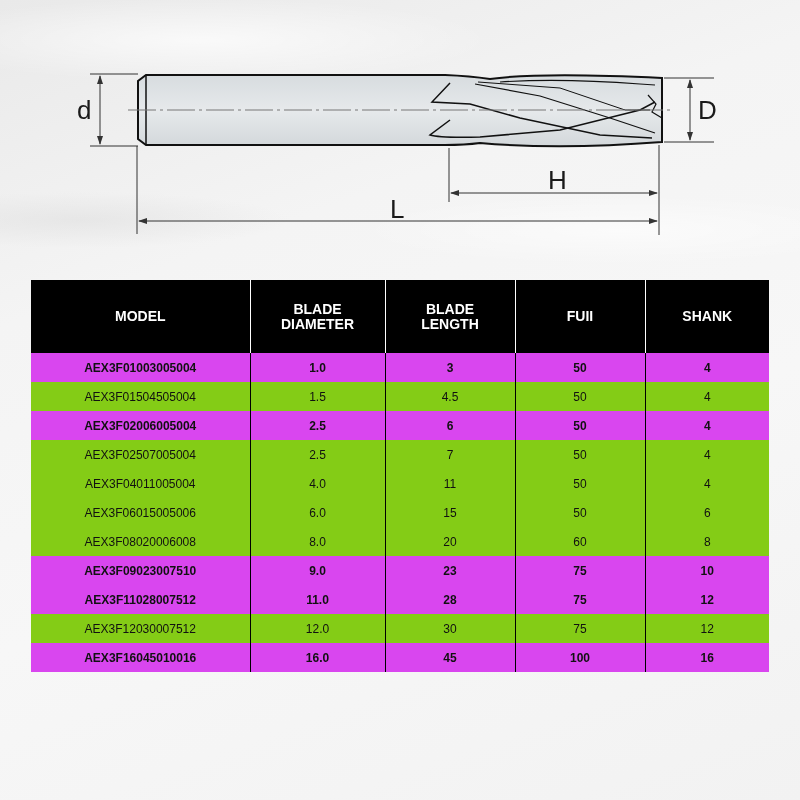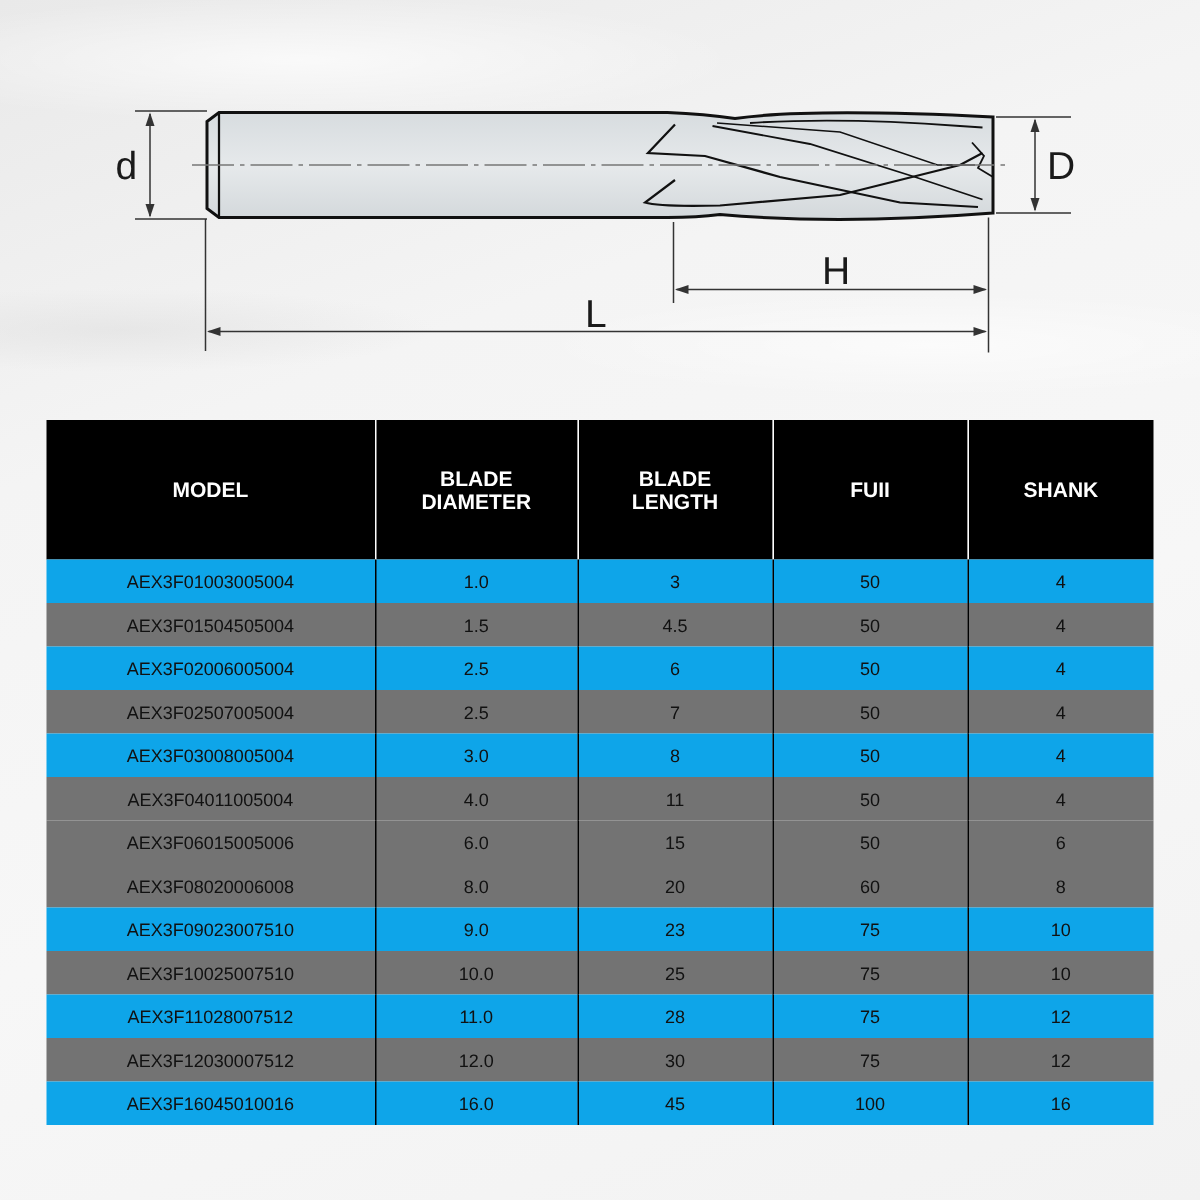--- a/index.html
+++ b/index.html
@@ -19,31 +19,31 @@
   .dim-label {
     position:absolute; font-size:26px; color:#1a1a1a; line-height:1;
     font-family: "Liberation Sans", sans-serif;
   }
   table.spec {
     position:absolute; left:31px; top:280px; width:738px;
     border-collapse:collapse; table-layout:fixed;
   }
   table.spec th {
     background:#000; color:#fff; font-weight:bold; font-size:14px;
-    height:61px; line-height:15px; padding:16px; text-align:center;
+    height:61px; line-height:15px; padding:6px; text-align:center;
     border-left:1px solid #fff;
   }
   table.spec th:first-child { border-left:none; }
   table.spec td {
     height:29px; padding:0; text-align:center; font-size:12px; color:#111;
     border-left:1px solid #000;
   }
   table.spec td:first-child { border-left:none; }
-  table.spec tr.odd td { background:#0ea5e9; }
-  table.spec tr.even td { background:#737373; }
+  table.spec tr.odd td { background:#d946ef;font-weight:bold; }
+  table.spec tr.even td { background:#84cc16; }
 </style>
 </head>
 <body>
 
 <div class="bg-swirl"></div>
 
 <div class="diagram">
   <svg width="800" height="260" viewBox="0 0 800 260">
     <defs>
       <linearGradient id="metal" x1="0" y1="0" x2="0" y2="1">
@@ -134,27 +134,20 @@
         <td>50</td>
         <td>4</td>
       </tr>
       <tr class="even">
         <td>AEX3F02507005004</td>
         <td>2.5</td>
         <td>7</td>
         <td>50</td>
         <td>4</td>
       </tr>
-      <tr class="odd">
-        <td>AEX3F03008005004</td>
-        <td>3.0</td>
-        <td>8</td>
-        <td>50</td>
-        <td>4</td>
-      </tr>
       <tr class="even">
         <td>AEX3F04011005004</td>
         <td>4.0</td>
         <td>11</td>
         <td>50</td>
         <td>4</td>
       </tr>
       <tr class="even">
         <td>AEX3F06015005006</td>
         <td>6.0</td>
@@ -169,27 +162,20 @@
         <td>60</td>
         <td>8</td>
       </tr>
       <tr class="odd">
         <td>AEX3F09023007510</td>
         <td>9.0</td>
         <td>23</td>
         <td>75</td>
         <td>10</td>
       </tr>
-      <tr class="even">
-        <td>AEX3F10025007510</td>
-        <td>10.0</td>
-        <td>25</td>
-        <td>75</td>
-        <td>10</td>
-      </tr>
       <tr class="odd">
         <td>AEX3F11028007512</td>
         <td>11.0</td>
         <td>28</td>
         <td>75</td>
         <td>12</td>
       </tr>
       <tr class="even">
         <td>AEX3F12030007512</td>
         <td>12.0</td>

